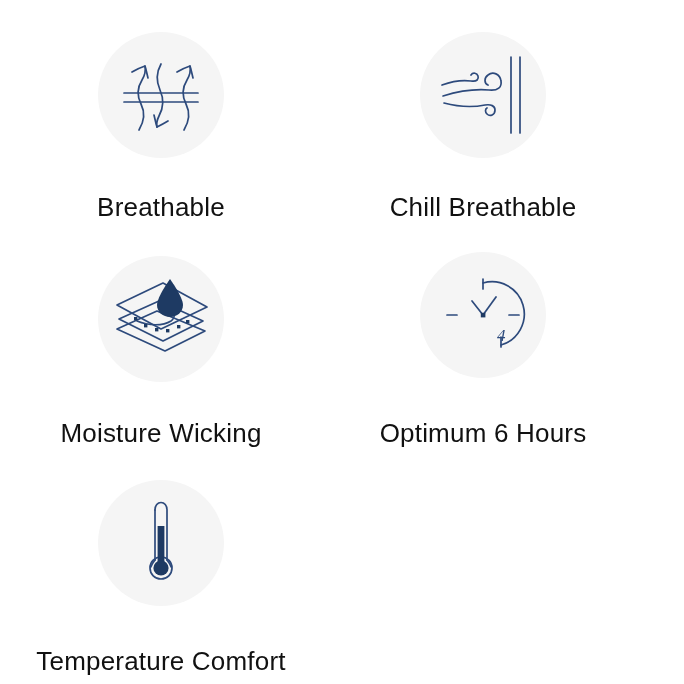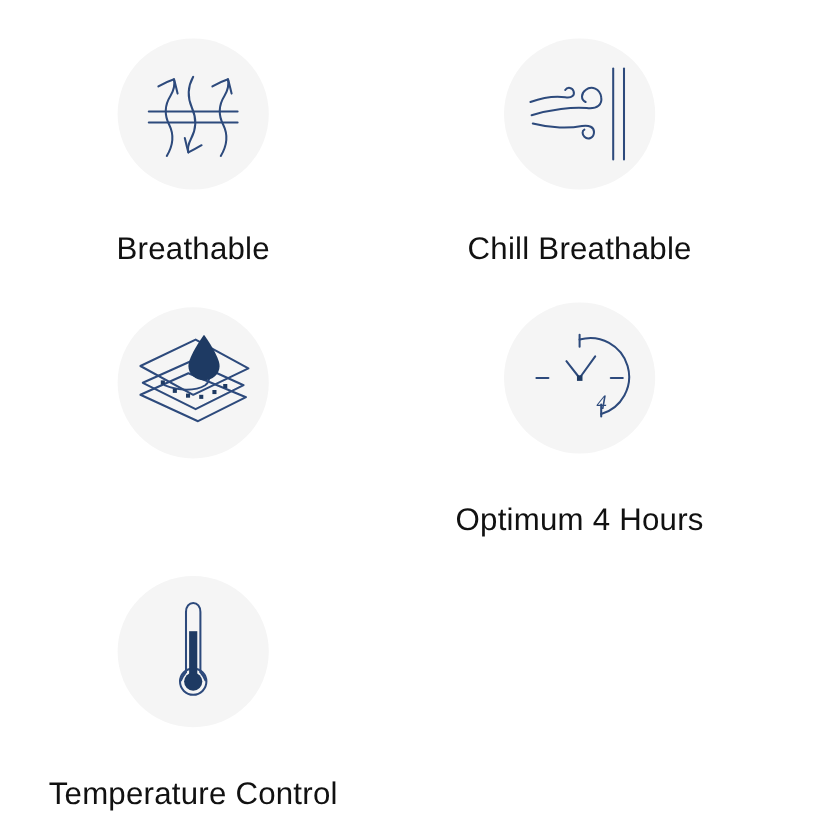--- a/index.html
+++ b/index.html
@@ -136,20 +136,21 @@
             <rect x="21" y="40" width="3.4" height="3.4"></rect>
             <rect x="31" y="47" width="3.4" height="3.4"></rect>
             <rect x="42" y="51" width="3.4" height="3.4"></rect>
             <rect x="53" y="52" width="3.4" height="3.4"></rect>
             <rect x="64" y="48" width="3.4" height="3.4"></rect>
             <rect x="73" y="43" width="3.4" height="3.4"></rect>
           </g>
         </svg>
       </span>
     </div>
+    <div class="feature-label">Moisture Wicking</div>
   </div>
 
 
   <div class="feature-cell row-3">
     <div class="icon-circle">
       <span>
         <svg width="88" height="88" viewBox="0 0 88 88" fill="none">
           <g stroke="#2d4a7c" stroke-width="1.7" fill="none" stroke-linecap="round">
 
             <path d="M62 74 A32 32 0 1 0 44 12 L44 12"></path>
@@ -164,21 +165,21 @@
 
             <line x1="44" y1="44" x2="33" y2="30"></line>
 
             <line x1="44" y1="44" x2="57" y2="26"></line>
           </g>
           <rect x="41.8" y="41.8" width="4.6" height="4.6" fill="#1e3a63"></rect>
           <text x="58" y="70" font-family="Liberation Serif, serif" font-size="17" font-style="italic" fill="#2d4a7c">4</text>
         </svg>
       </span>
     </div>
-    <div class="feature-label">Optimum 4 Hours</div>
+    <div class="feature-label">Optimum 6 Hours</div>
   </div>
 
   <div class="feature-cell row-3">
     <div class="icon-circle">
       <span>
         <svg width="56" height="90" viewBox="0 0 56 90" fill="none">
 
           <path d="M22 12 C22 7.5 24.6 4.5 28 4.5 C31.4 4.5 34 7.5 34 12 L34 62" stroke="#2d4a7c" stroke-width="1.7" fill="none" stroke-linecap="round"></path>
           <path d="M22 12 L22 62" stroke="#2d4a7c" stroke-width="1.7" fill="none" stroke-linecap="round"></path>
 
@@ -186,16 +187,16 @@
 
           <path d="M22 62 C20 64.5 18.6 66.5 17.8 69" stroke="#2d4a7c" stroke-width="1.7" fill="none" stroke-linecap="round"></path>
           <path d="M34 62 C36 64.5 37.4 66.5 38.2 69" stroke="#2d4a7c" stroke-width="1.7" fill="none" stroke-linecap="round"></path>
 
           <rect x="24.6" y="28" width="6.8" height="40" fill="#1e3a63"></rect>
 
           <circle cx="28" cy="70" r="7.6" fill="#1e3a63"></circle>
         </svg>
       </span>
     </div>
-    <div class="feature-label">Temperature Control</div>
+    <div class="feature-label">Temperature Comfort</div>
   </div>
 
 </div>
 
 </body></html>

